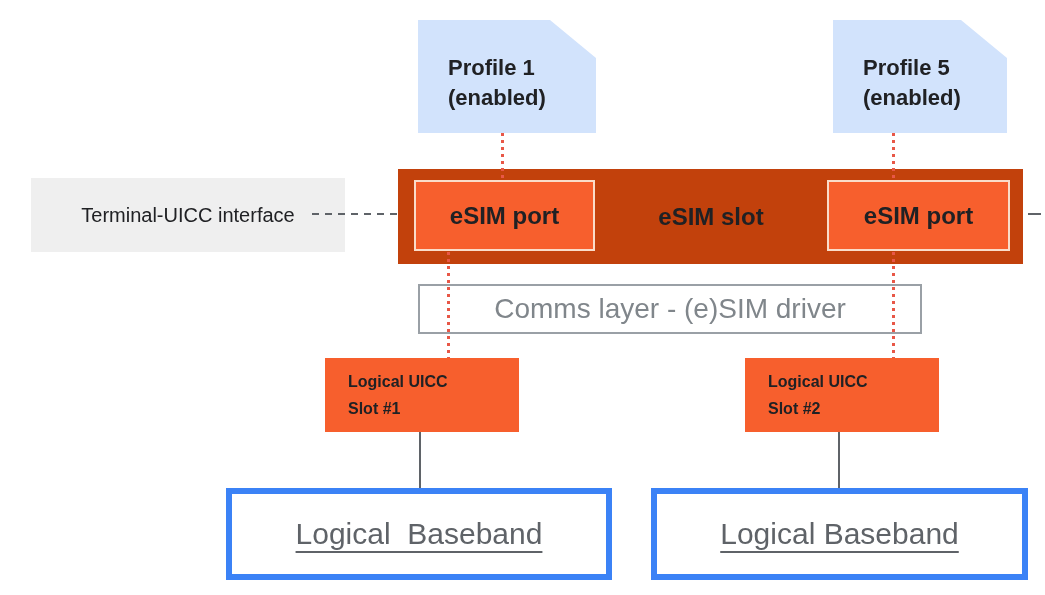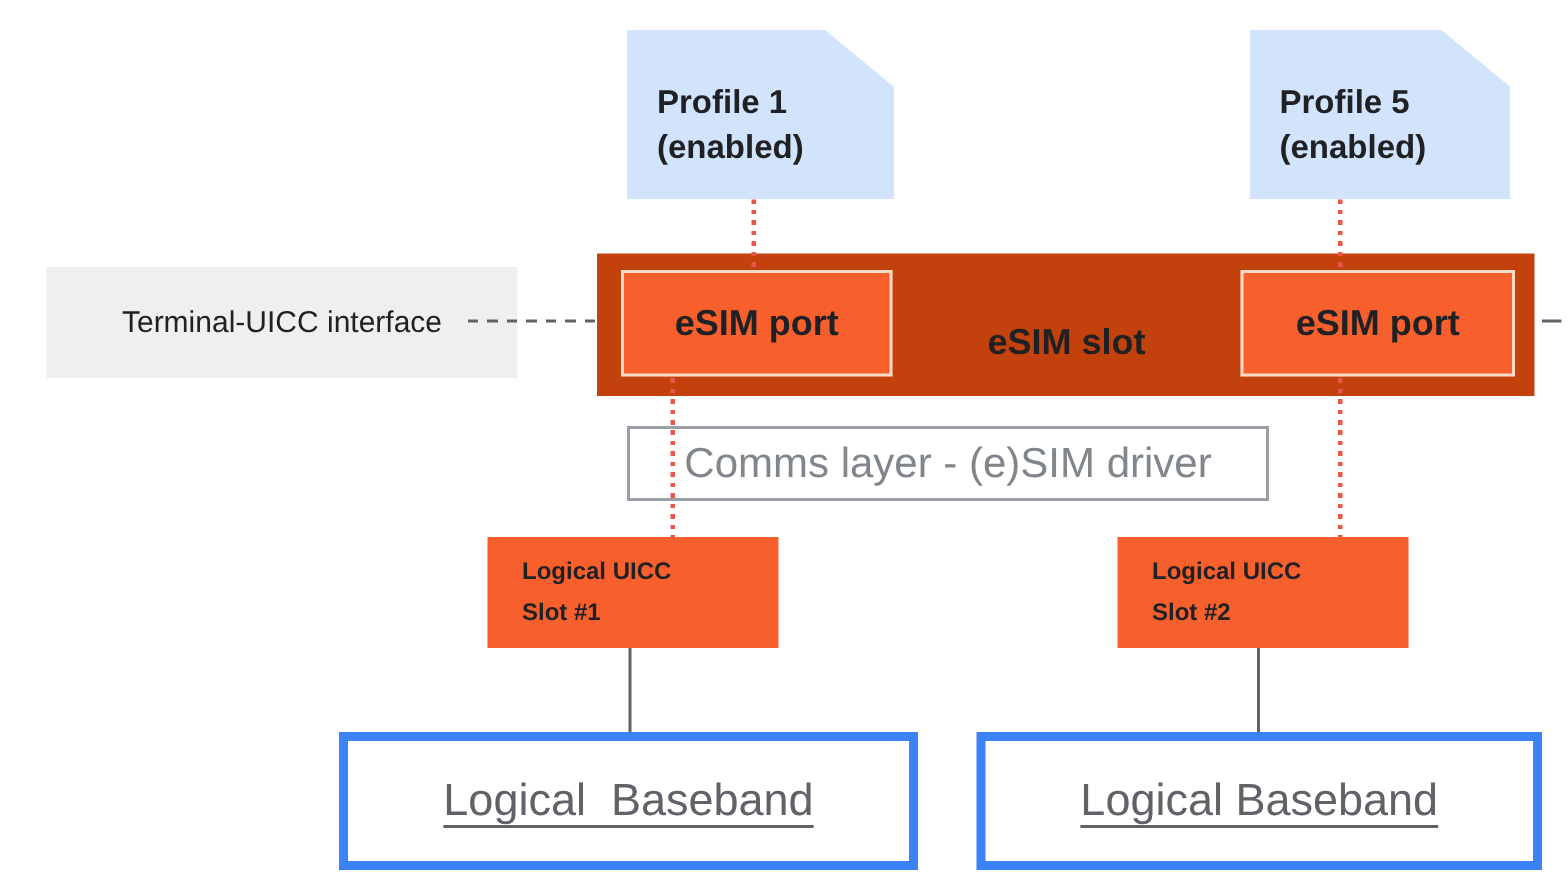--- a/index.html
+++ b/index.html
@@ -5,21 +5,21 @@
   html,body{margin:0;padding:0;background:#ffffff;}
   .canvas{
     position:relative;width:1045px;height:595px;background:#ffffff;
     font-family:"Liberation Sans",sans-serif;color:#202124;overflow:hidden;
   }
   
   .profile-card{
     position:absolute;top:20px;height:113px;background:#D2E3FC;
     clip-path:polygon(0 0, calc(100% - 46px) 0, 100% 38px, 100% 100%, 0 100%);
     display:flex;flex-direction:column;justify-content:center;
-    padding-left:20px;padding-top:12px;box-sizing:border-box;
+    padding-left:30px;padding-top:12px;box-sizing:border-box;
     font-weight:bold;font-size:22px;line-height:30px;color:#202124;
   }
   #profile1{left:418px;width:178px;}
   #profile2{left:833px;width:174px;}
 
   
   .dotted-v{
     position:absolute;width:3px;
     background-image:repeating-linear-gradient(to bottom,#E85747 0 3px,transparent 3px 7px);
     z-index:5;
@@ -43,34 +43,34 @@
   #dash-right{left:1028px;top:213px;width:13px;background-image:none;background:#5F6368;}
 
   
   .slot-bar{
     position:absolute;left:398px;top:169px;width:625px;height:95px;
     background:#c2410c;
   }
   .slot-label{
     position:absolute;left:196px;width:234px;top:0;height:100%;
     display:flex;align-items:center;justify-content:center;
-    font-weight:bold;font-size:24px;color:#202124;margin-top:12px;
+    font-weight:bold;font-size:24px;color:#202124;
   }
   .esim-port{
     position:absolute;top:11px;height:71px;box-sizing:border-box;
     background:#F75F2D;border:2px solid #FADCC9;
     display:flex;align-items:center;justify-content:center;
     font-weight:bold;font-size:24px;color:#202124;
   }
   #port1{left:16px;width:181px;}
   #port2{left:429px;width:183px;}
 
   
   .comms-box{
-    position:absolute;left:418px;top:284px;width:428px;height:50px;
+    position:absolute;left:418px;top:284px;width:504px;height:50px;
     background:#ffffff;border:2px solid #9AA0A6;box-sizing:border-box;
     display:flex;align-items:center;justify-content:center;
     font-size:28px;color:#80868B;z-index:2;
   }
 
   
   .uicc-box{
     position:absolute;top:358px;width:194px;height:74px;background:#F75F2D;
     display:flex;flex-direction:column;justify-content:center;
     padding-left:23px;box-sizing:border-box;

